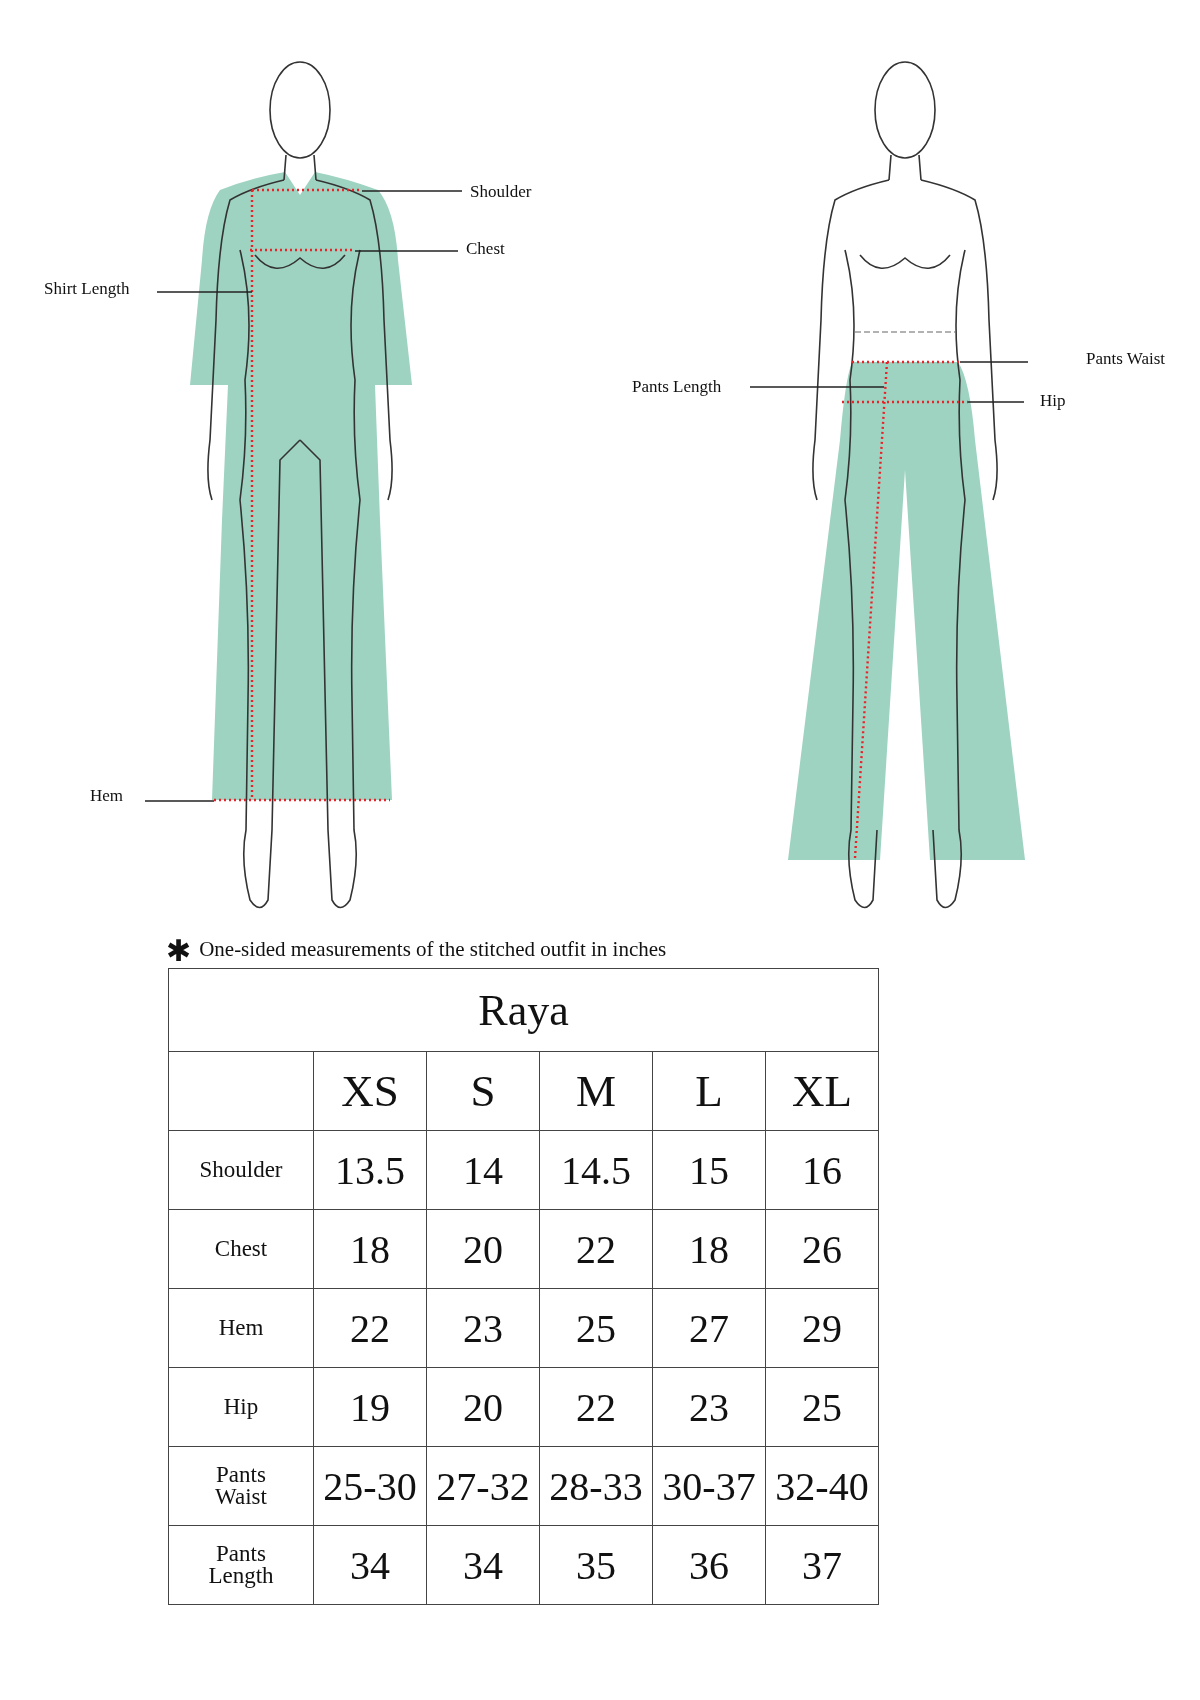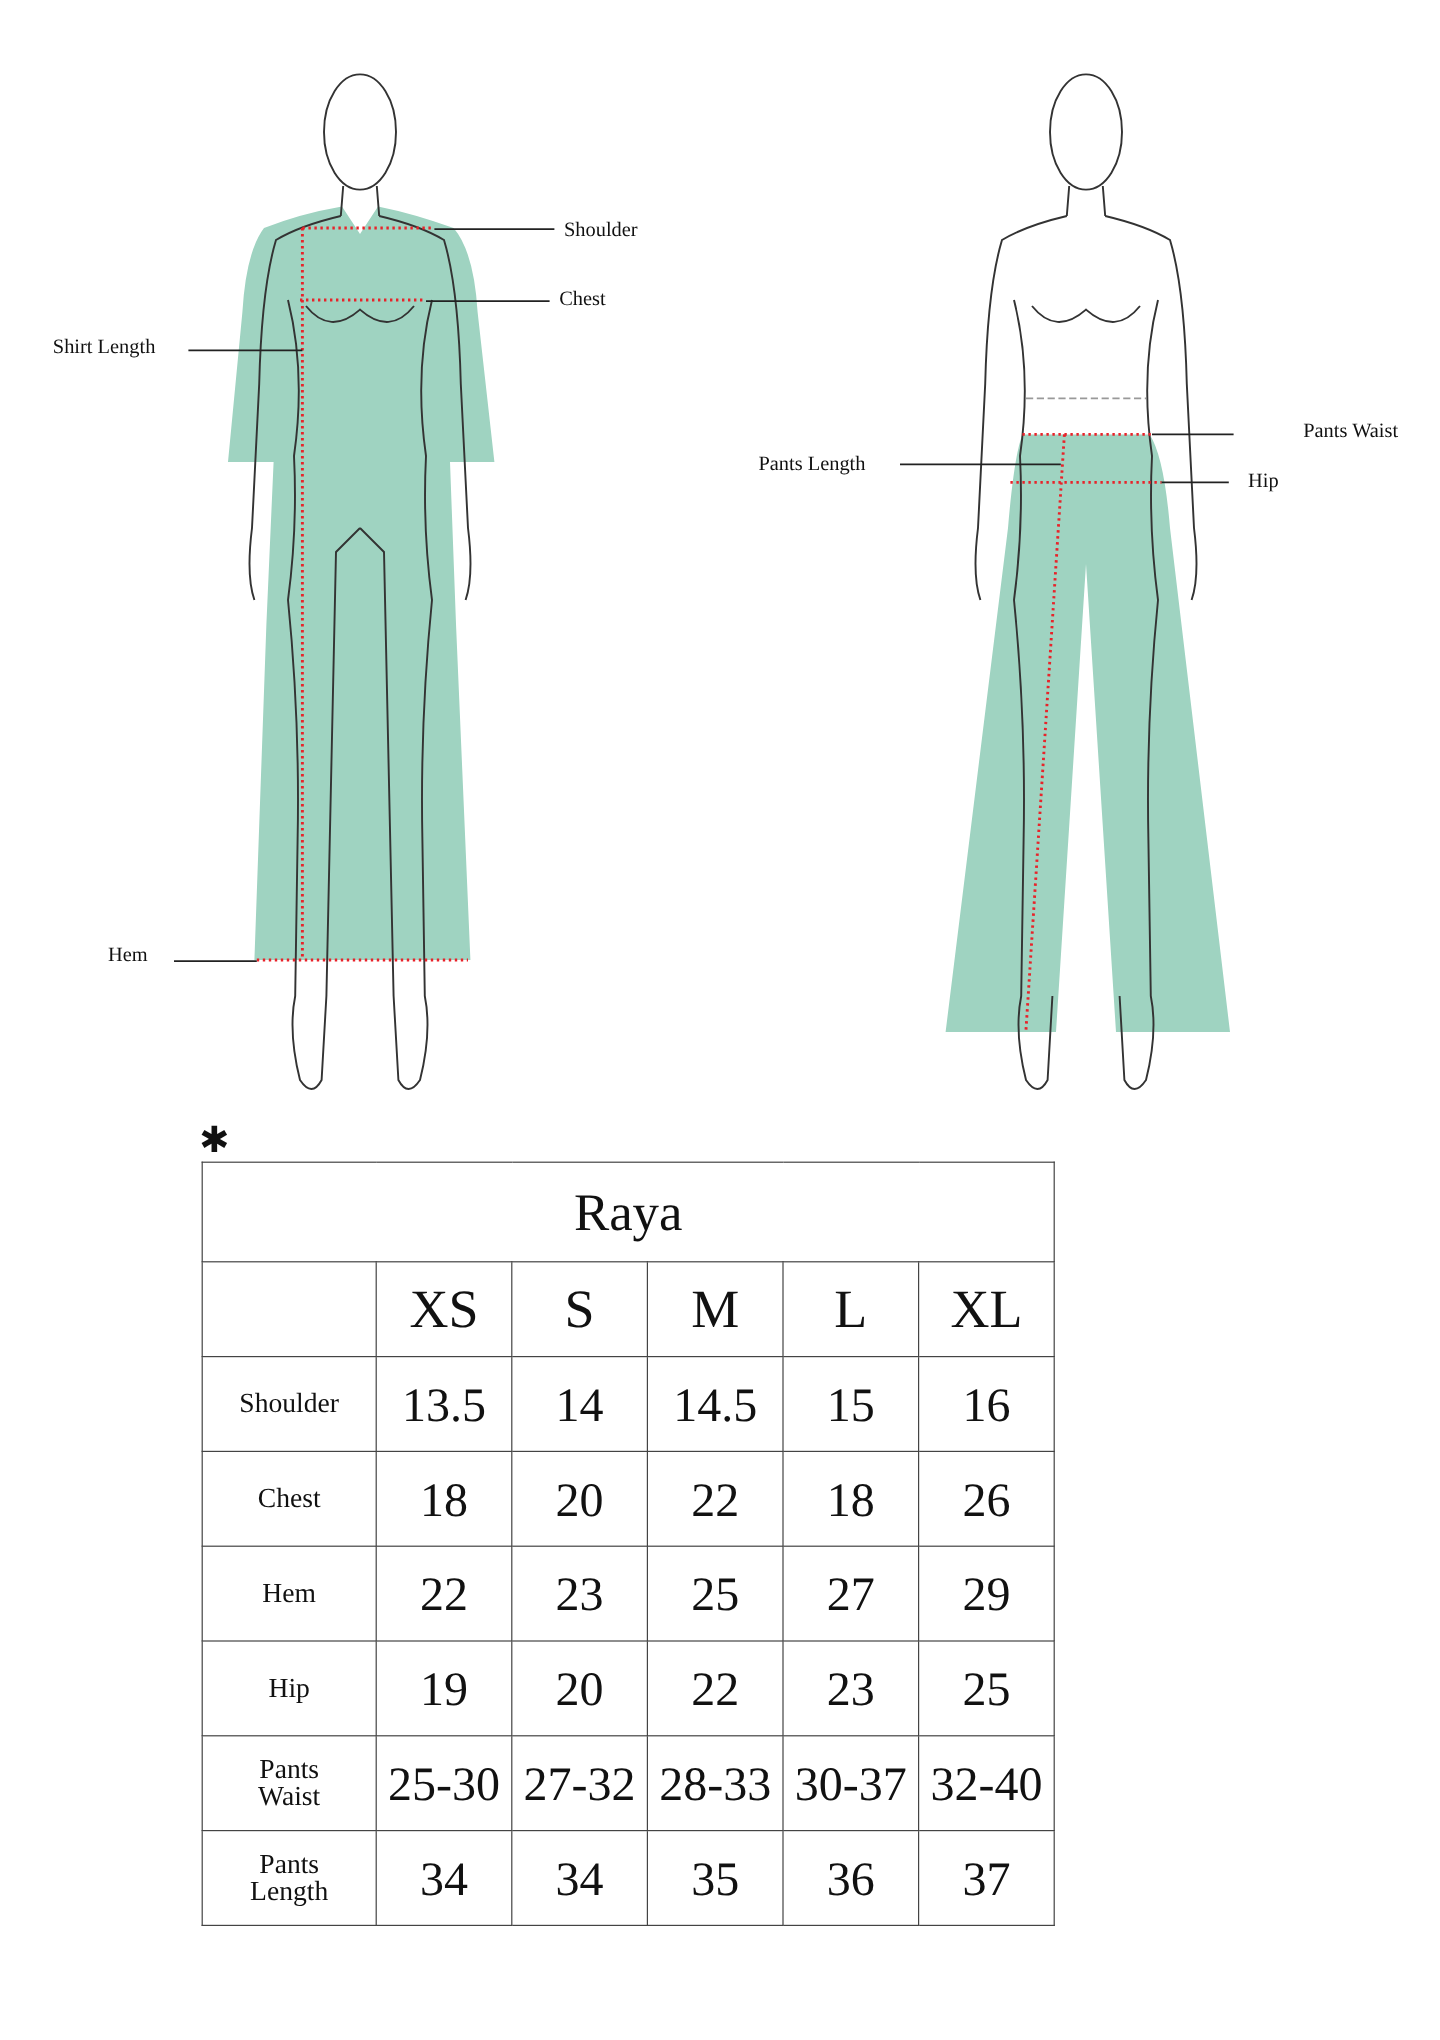--- a/index.html
+++ b/index.html
@@ -71,20 +71,21 @@
   <span class="lbl" style="left:466px;top:239px;">Chest</span>
   <span class="lbl" style="left:44px;top:279px;">Shirt Length</span>
   <span class="lbl" style="left:90px;top:786px;">Hem</span>
   <span class="lbl" style="left:1046px;top:349px;margin-left:40px;">Pants Waist</span>
   <span class="lbl" style="left:632px;top:377px;">Pants Length</span>
   <span class="lbl" style="left:1040px;top:391px;">Hip</span>
 </div>
 
 <div class="note">
   <span class="star">✱</span>
+  <span>One-sided measurements of the stitched outfit in inches</span>
 </div>
 
 <table class="sz">
   <tbody>
       <tr>
     <td class="title" colspan="6">Raya</td>
   </tr>
   <tr class="hdr">
     <td class="corner"></td>
     <td>XS</td>

